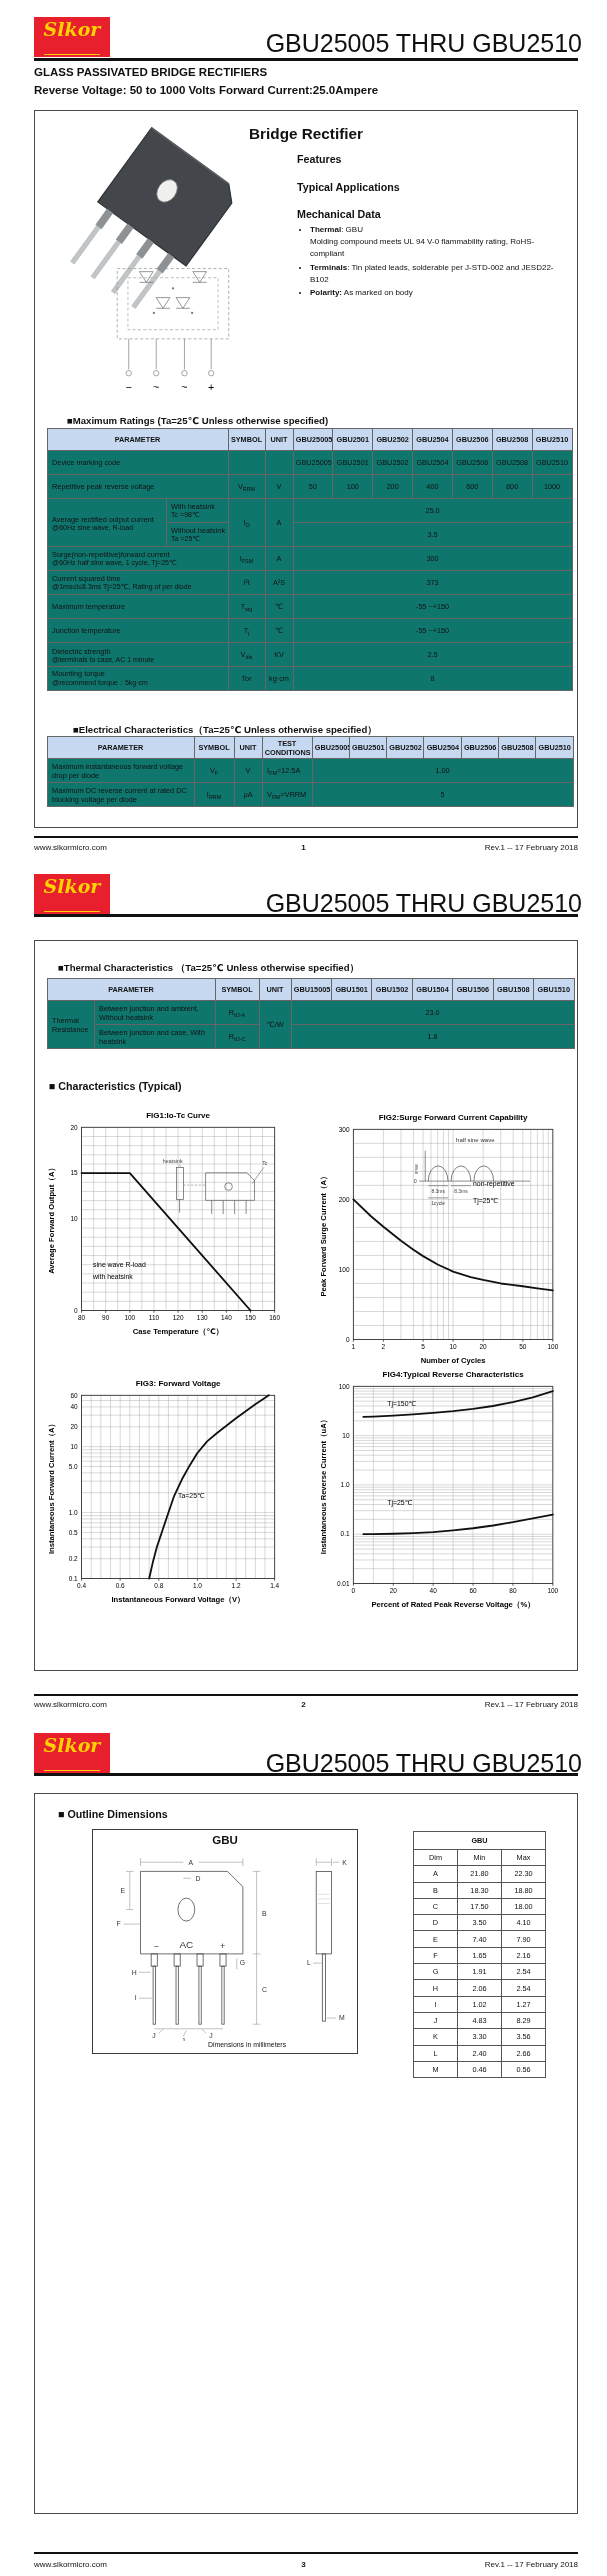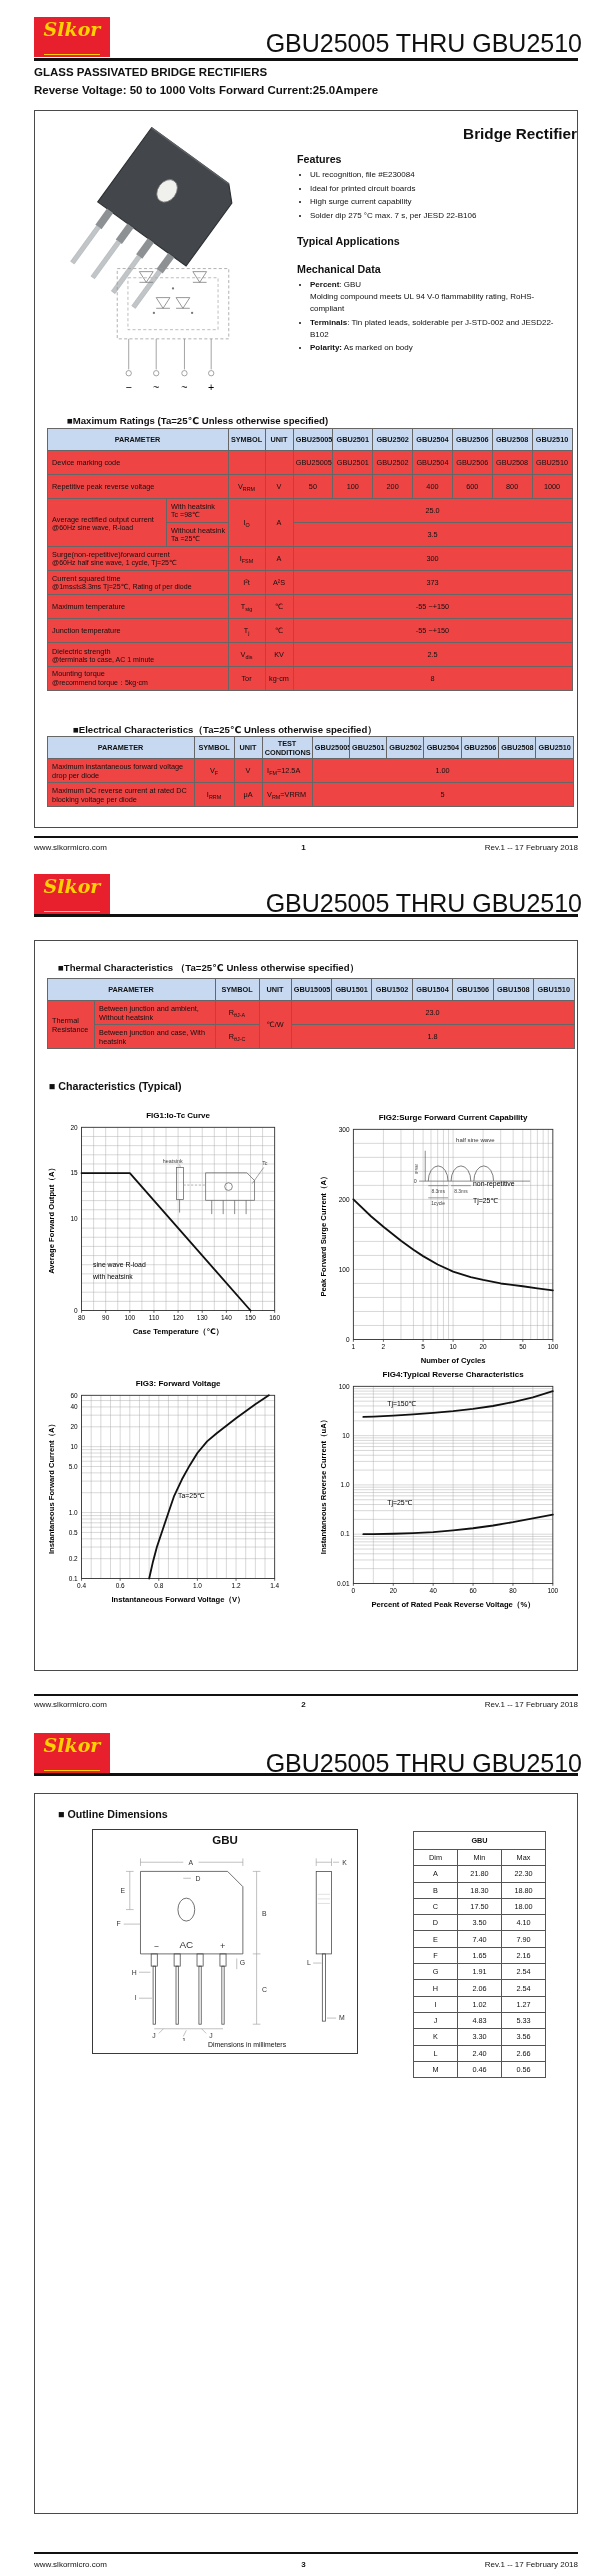--- a/index.html
+++ b/index.html
@@ -6,28 +6,28 @@
   body{width:607px;background:#fff;font-family:"Liberation Sans","DejaVu Sans",sans-serif;color:#111}
   .page{position:relative;width:607px;overflow:hidden;background:#fff}
   #page-1{height:864px}#page-2{height:860px}#page-3{height:852px}
   .logo{position:absolute;left:34px;width:76px;height:40px;background:#e8202e;display:flex;align-items:center;justify-content:center}
   .logo span{font-family:"DejaVu Serif","Liberation Serif",serif;font-style:italic;font-weight:bold;font-size:19px;color:#ffd200;border-bottom:1.5px solid #ffd200;line-height:1;padding-bottom:15px}
   .doc-title{position:absolute;right:25px;font-size:25px;font-weight:normal;white-space:nowrap}
   .hrule{position:absolute;left:34px;width:544px;background:#111}
   .subt{position:absolute;left:34px;font-size:11.5px;font-weight:bold;white-space:nowrap}
   .box{position:absolute;border:1.5px solid #4a4a4a;background:#fff}
   .sec-h{position:absolute;font-weight:bold;font-size:9.6px;white-space:nowrap}
-  table.dt{border-collapse:collapse;table-layout:fixed;font-size:7.3px;position:absolute;background:#ef4444}
+  table.dt{border-collapse:collapse;table-layout:fixed;font-size:7.3px;position:absolute;background:#0f766e}
   .dt th,.dt td{border:0.8px solid #666;text-align:center;padding:1.5px 2.3px;overflow:hidden}
   .dt th{background:#c6d9f1;height:18.4px;font-weight:bold}
   .dt td{height:20px}
   td.pl{text-align:left;padding-left:4.6px}
   .l2{font-size:7px}
   sub{font-size:5.4px}
-  .pt{position:absolute;width:100%;text-align:right;font-size:15.3px;font-weight:bold}
+  .pt{position:absolute;width:100%;text-align:center;font-size:15.3px;font-weight:bold}
   .rc{position:absolute;font-size:8px;line-height:1.5}
   .rc h4{font-size:10.7px;font-weight:bold;margin:0 0 2.3px 0}
   .rc ul{margin:1.5px 0 0 13px;padding:0}
   .rc li{margin:1.5px 0}
   .rc .blk{margin-top:11.5px}
   .chart-wrap{position:absolute}
   .inset{position:absolute}
   svg text{font-family:"Liberation Sans","DejaVu Sans",sans-serif}
   .foot{position:absolute;font-size:8px;white-space:nowrap}
   .fpage{left:0;width:100%;text-align:center;font-weight:bold}
@@ -98,33 +98,27 @@
           <circle cx="135" cy="143" r="3.5"></circle>
       </g>
       <text x="27" y="166" text-anchor="middle" font-size="14">−</text>
       <text x="63" y="166" text-anchor="middle" font-size="14">~</text>
       <text x="100" y="166" text-anchor="middle" font-size="14">~</text>
       <text x="135" y="166" text-anchor="middle" font-size="14">+</text>
     </svg>
 
     <div class="rc" style="left:262px;top:40px;width:269px">
       <h4>Features</h4>
-      <ul>
-        <li>UL recognition, file #E230084</li>
-        <li>Ideal for printed circuit boards</li>
-        <li>High surge current capability</li>
-        <li>Solder dip 275 °C max. 7 s, per JESD 22-B106</li>
-      </ul>
       <div class="blk">
         <h4>Typical Applications</h4>
       </div>
       <div class="blk">
         <h4>Mechanical Data</h4>
         <ul>
-          <li><b>Percent</b><span>: GBU</span>
+          <li><b>Thermal</b><span>: GBU</span>
             <div>Molding compound meets UL 94 V-0 flammability rating, RoHS-compliant</div></li>
           <li><b>Terminals</b><span>: Tin plated leads, solderable  per J-STD-002 and JESD22-B102</span></li>
           <li><b>Polarity:</b><span> As marked on body</span></li>
         </ul>
       </div>
     </div>
 
     <div class="sec-h" style="left:32px;top:304px">■Maximum Ratings (Ta=25℃ Unless otherwise specified)</div>
 
     <table class="dt" style="left:11.5px;top:317px;width:526px">
@@ -816,21 +810,21 @@
             <td>2.54</td>
           </tr>
           <tr>
             <td>I</td>
             <td>1.02</td>
             <td>1.27</td>
           </tr>
           <tr>
             <td>J</td>
             <td>4.83</td>
-            <td>5.33</td>
+            <td>8.29</td>
           </tr>
           <tr>
             <td>K</td>
             <td>3.30</td>
             <td>3.56</td>
           </tr>
           <tr>
             <td>L</td>
             <td>2.40</td>
             <td>2.66</td>

